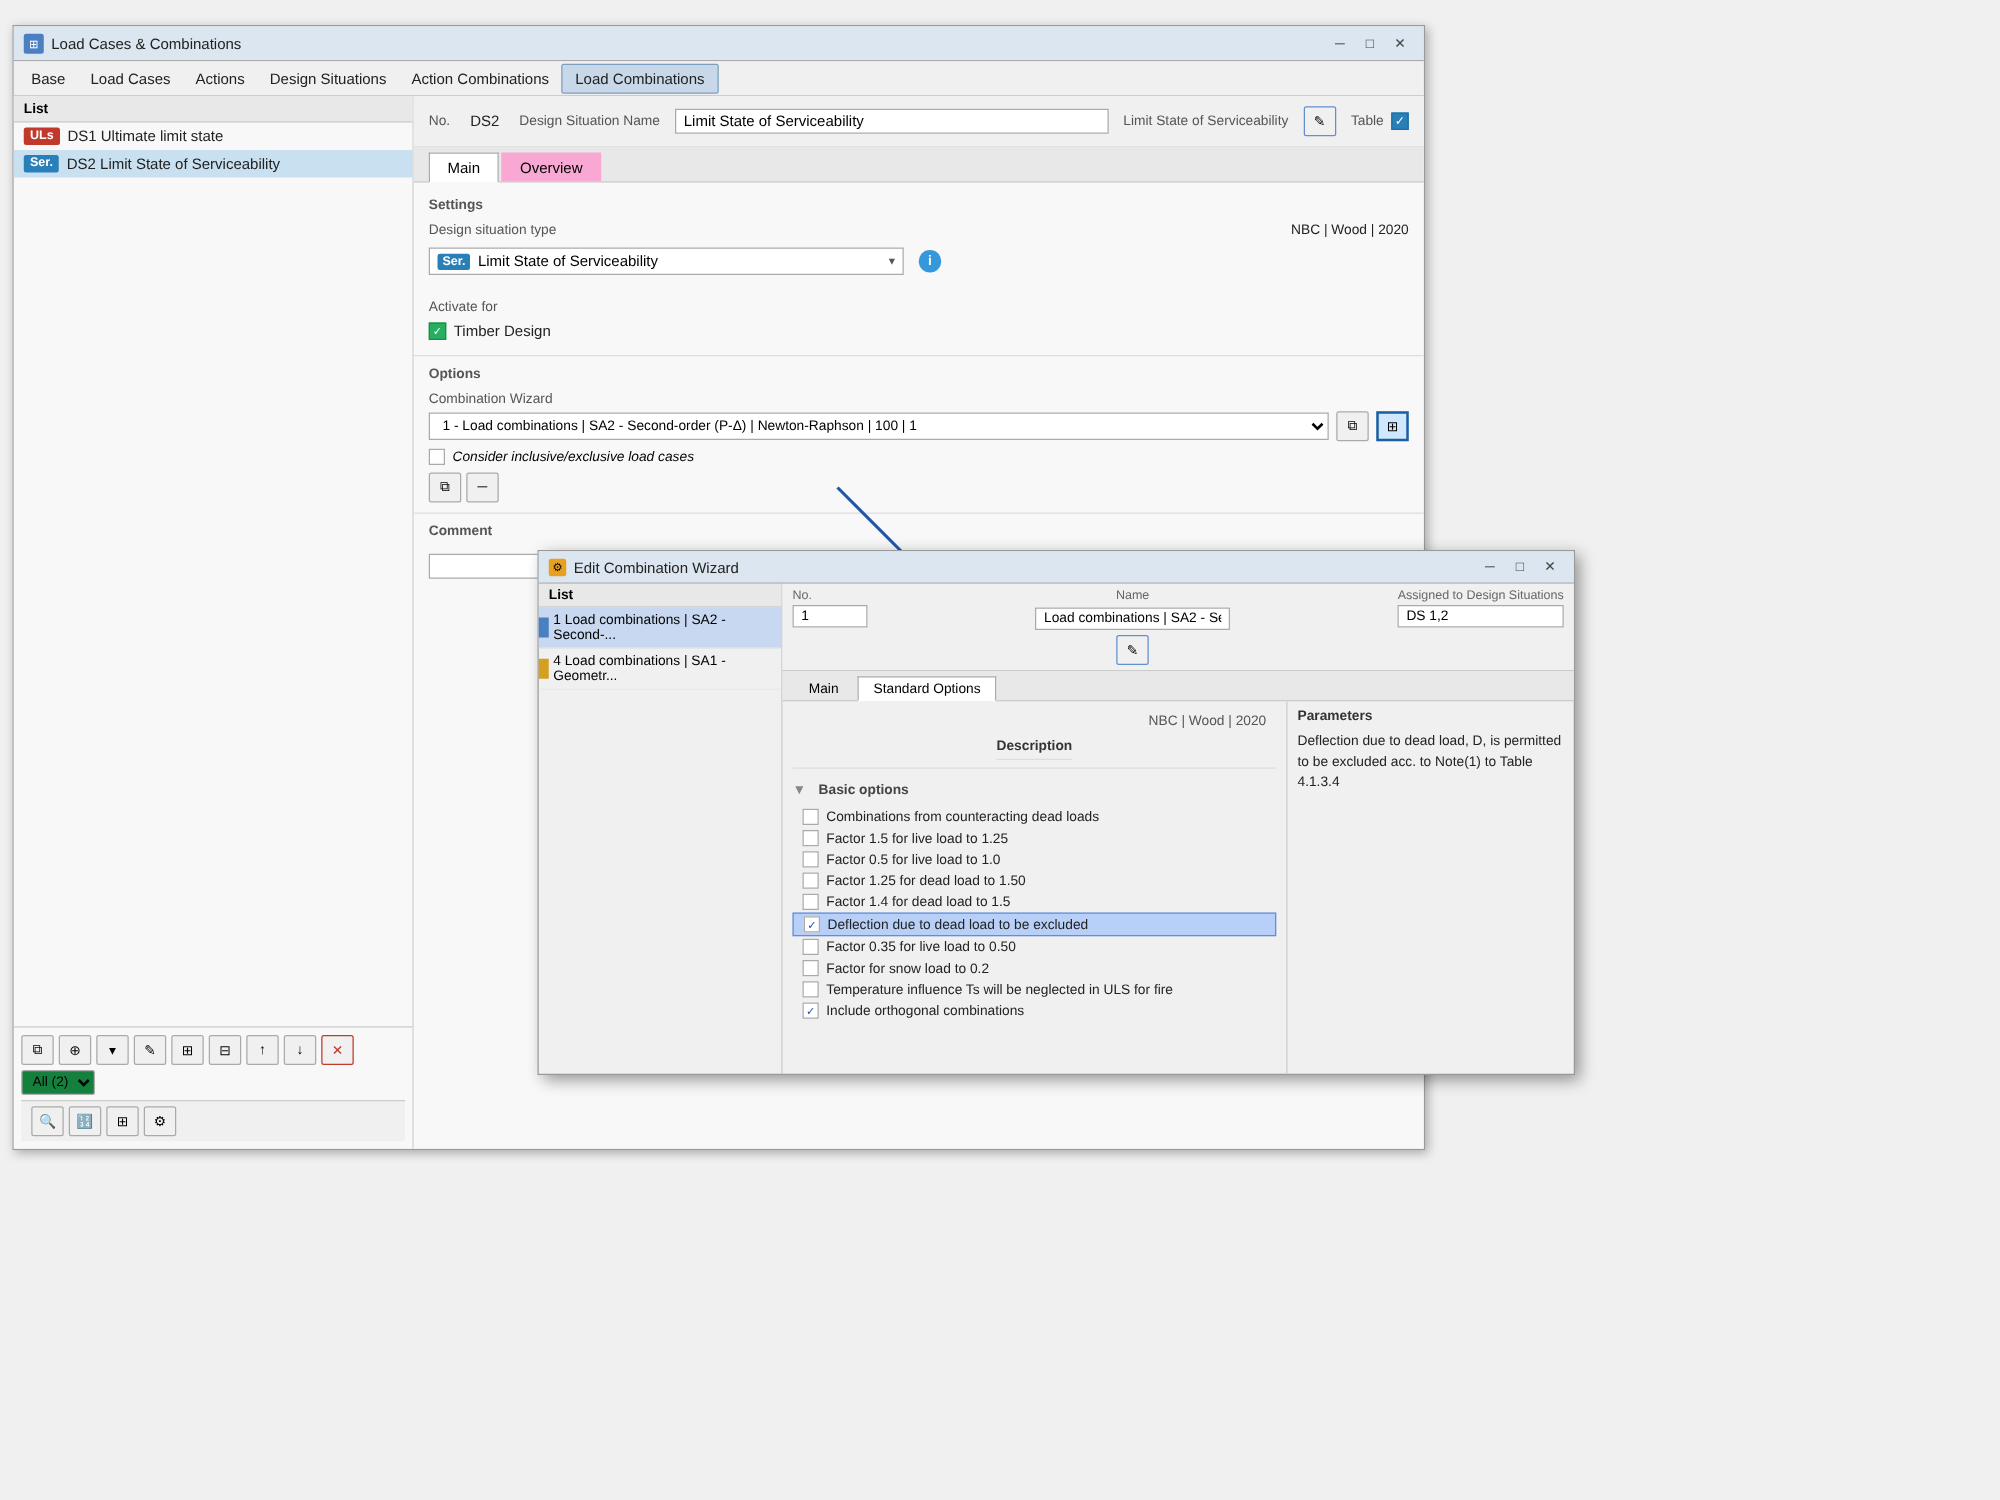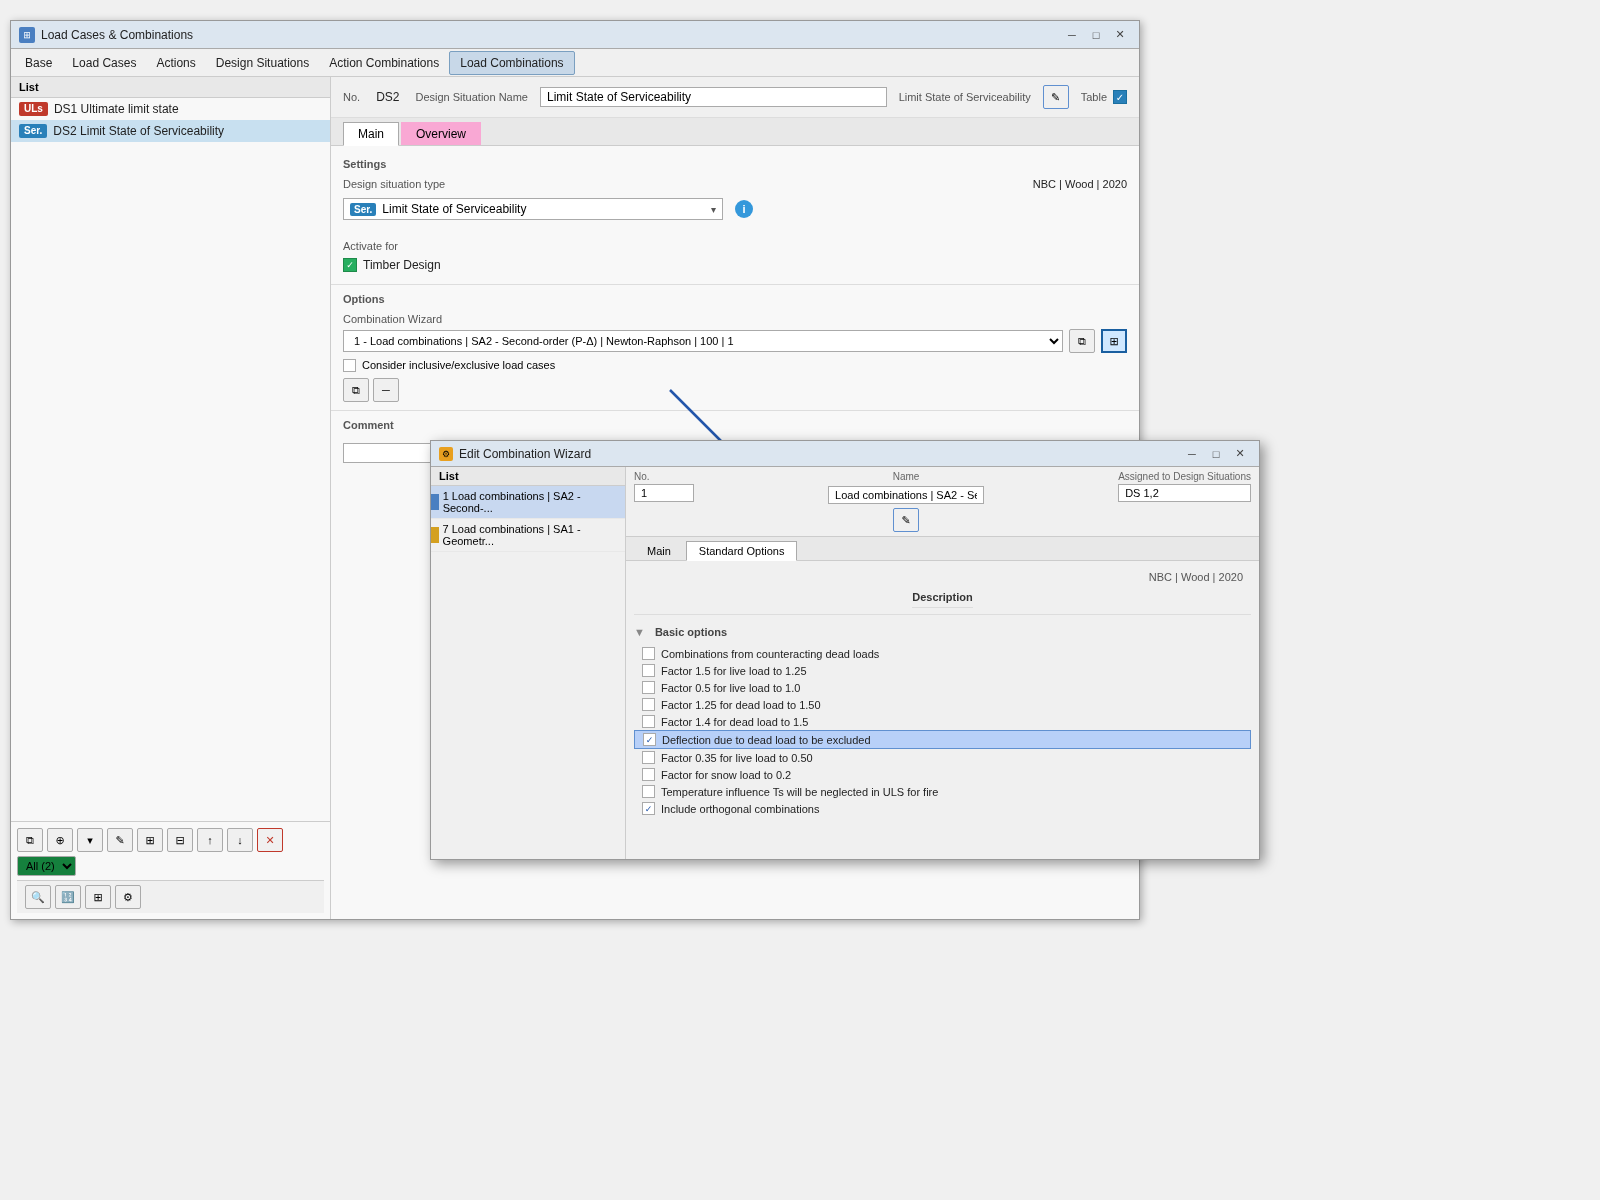--- a/index.html
+++ b/index.html
@@ -399,23 +399,24 @@
       font-size: 11px;
     }
 
     .wizard-btn.active-blue {
       background: #d0e8f8;
       border-color: #1a5fa0;
     }
 
     .inclusive-row {
       display: flex;
-      align-items: flex-start;
+      align-items: center;
       gap: 6px;
       font-size: 11px;
+      font-style: italic;
     }
 
     .include-checkbox {
       width: 13px;
       height: 13px;
       border: 1px solid #aaa;
       background: white;
     }
 
     
@@ -850,21 +851,21 @@
   <div class="dialog-content">
 
     <div class="dialog-list-panel">
       <div class="dialog-list-header">List</div>
       <div class="dialog-list-item selected">
         <div class="item-color-bar"></div>
         <span>1  Load combinations | SA2 - Second-...</span>
       </div>
       <div class="dialog-list-item">
         <div class="item-color-bar yellow"></div>
-        <span>7  Load combinations | SA1 - Geometr...</span>
+        <span>4  Load combinations | SA1 - Geometr...</span>
       </div>
     </div>
 
     <div class="dialog-detail-panel">
 
       <div class="dialog-detail-header">
         <div class="detail-field">
           <span class="detail-label">No.</span>
           <div class="detail-value-box">1</div>
         </div>
@@ -933,16 +934,20 @@
               <div class="opt-checkbox"></div>
               <span>Temperature influence Ts will be neglected in ULS for fire</span>
             </div>
             <div class="option-item">
               <div class="opt-checkbox checked">✓</div>
               <span>Include orthogonal combinations</span>
             </div>
           </div>
         </div>
 
+        <div class="parameters-panel">
+          <div class="params-title">Parameters</div>
+          <div class="params-text">Deflection due to dead load, D, is permitted to be excluded acc. to Note(1) to Table 4.1.3.4</div>
+        </div>
       </div>
     </div>
   </div>
 </div>
 
 </body></html>

